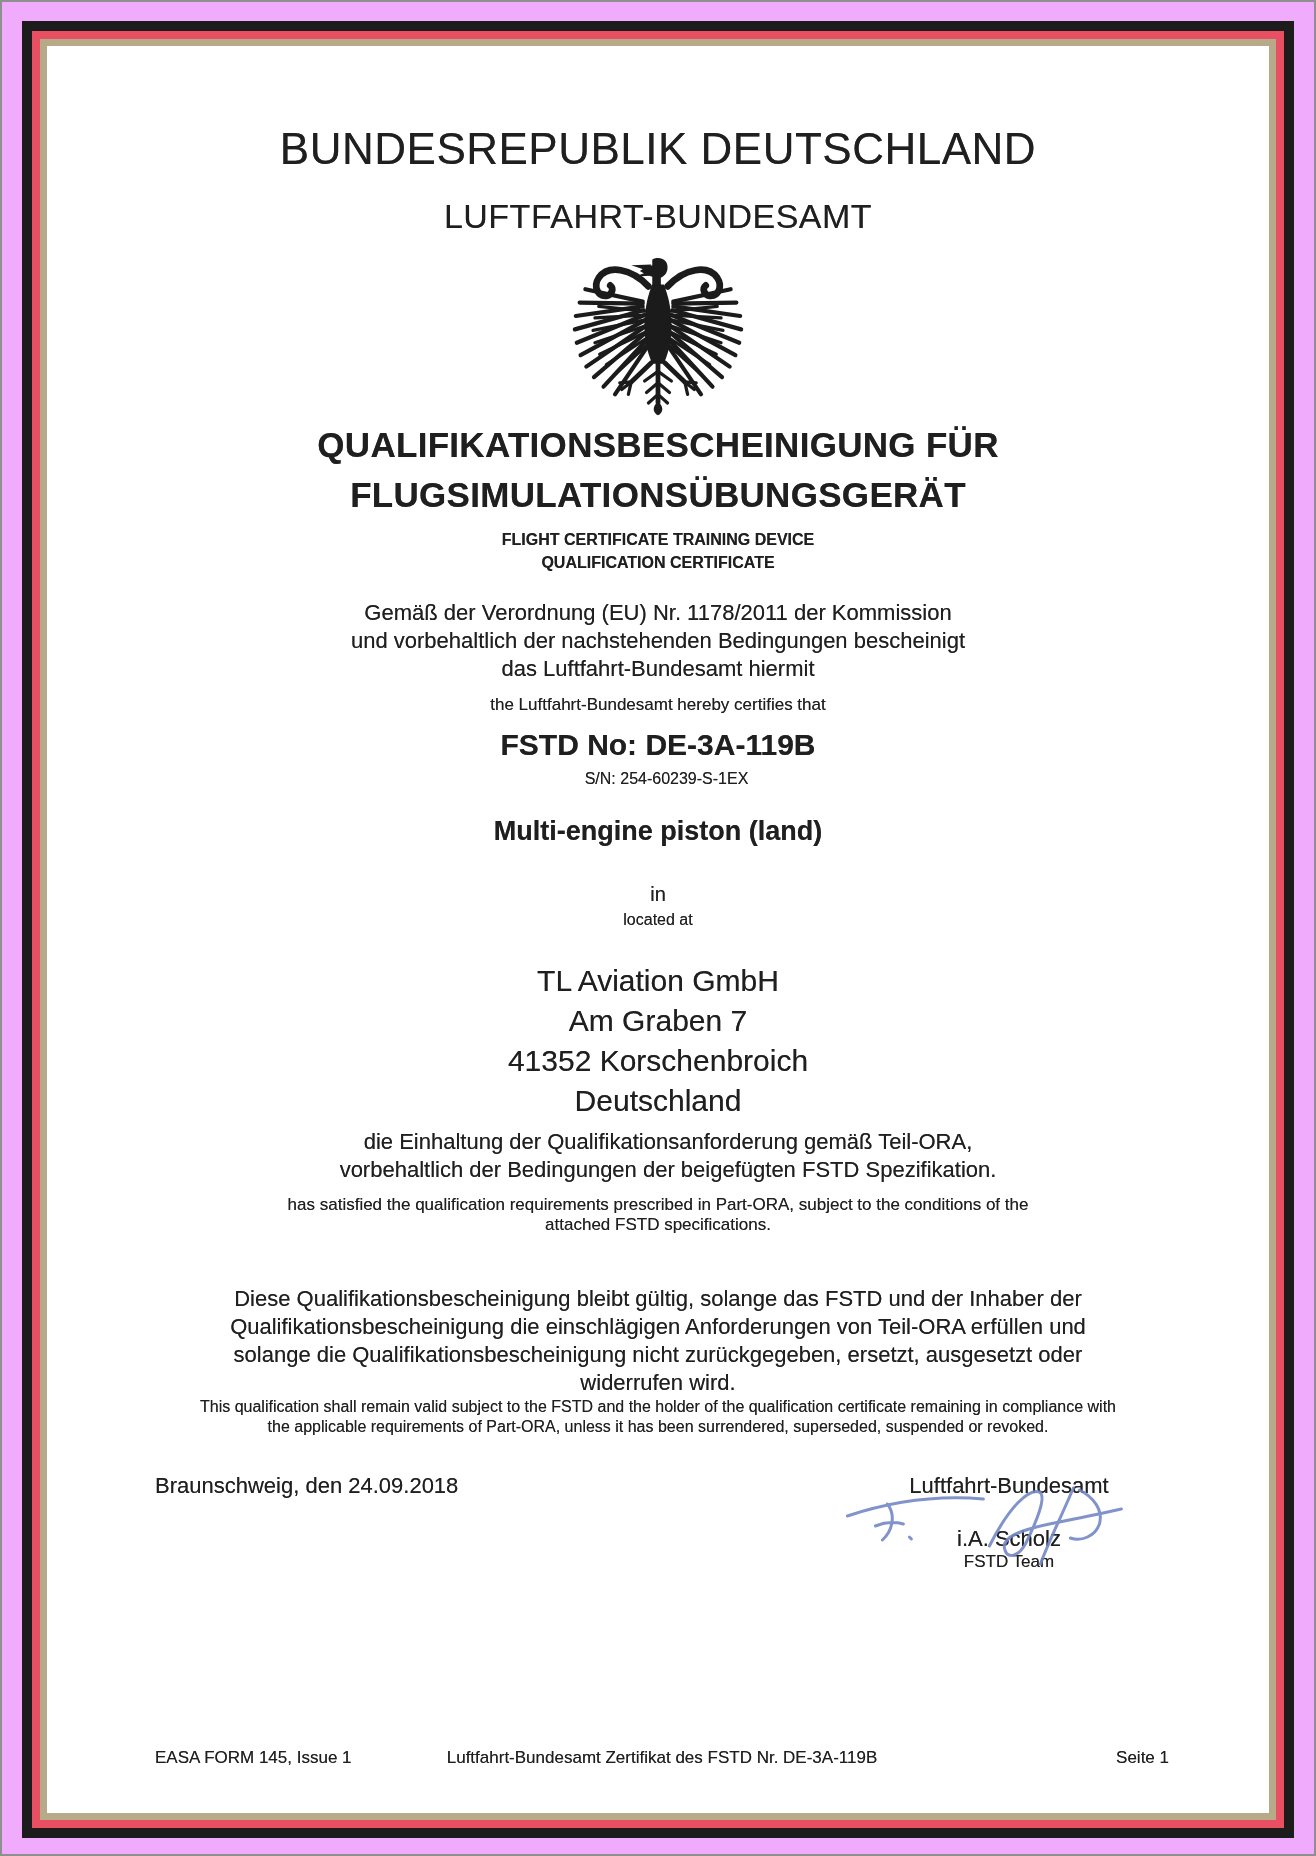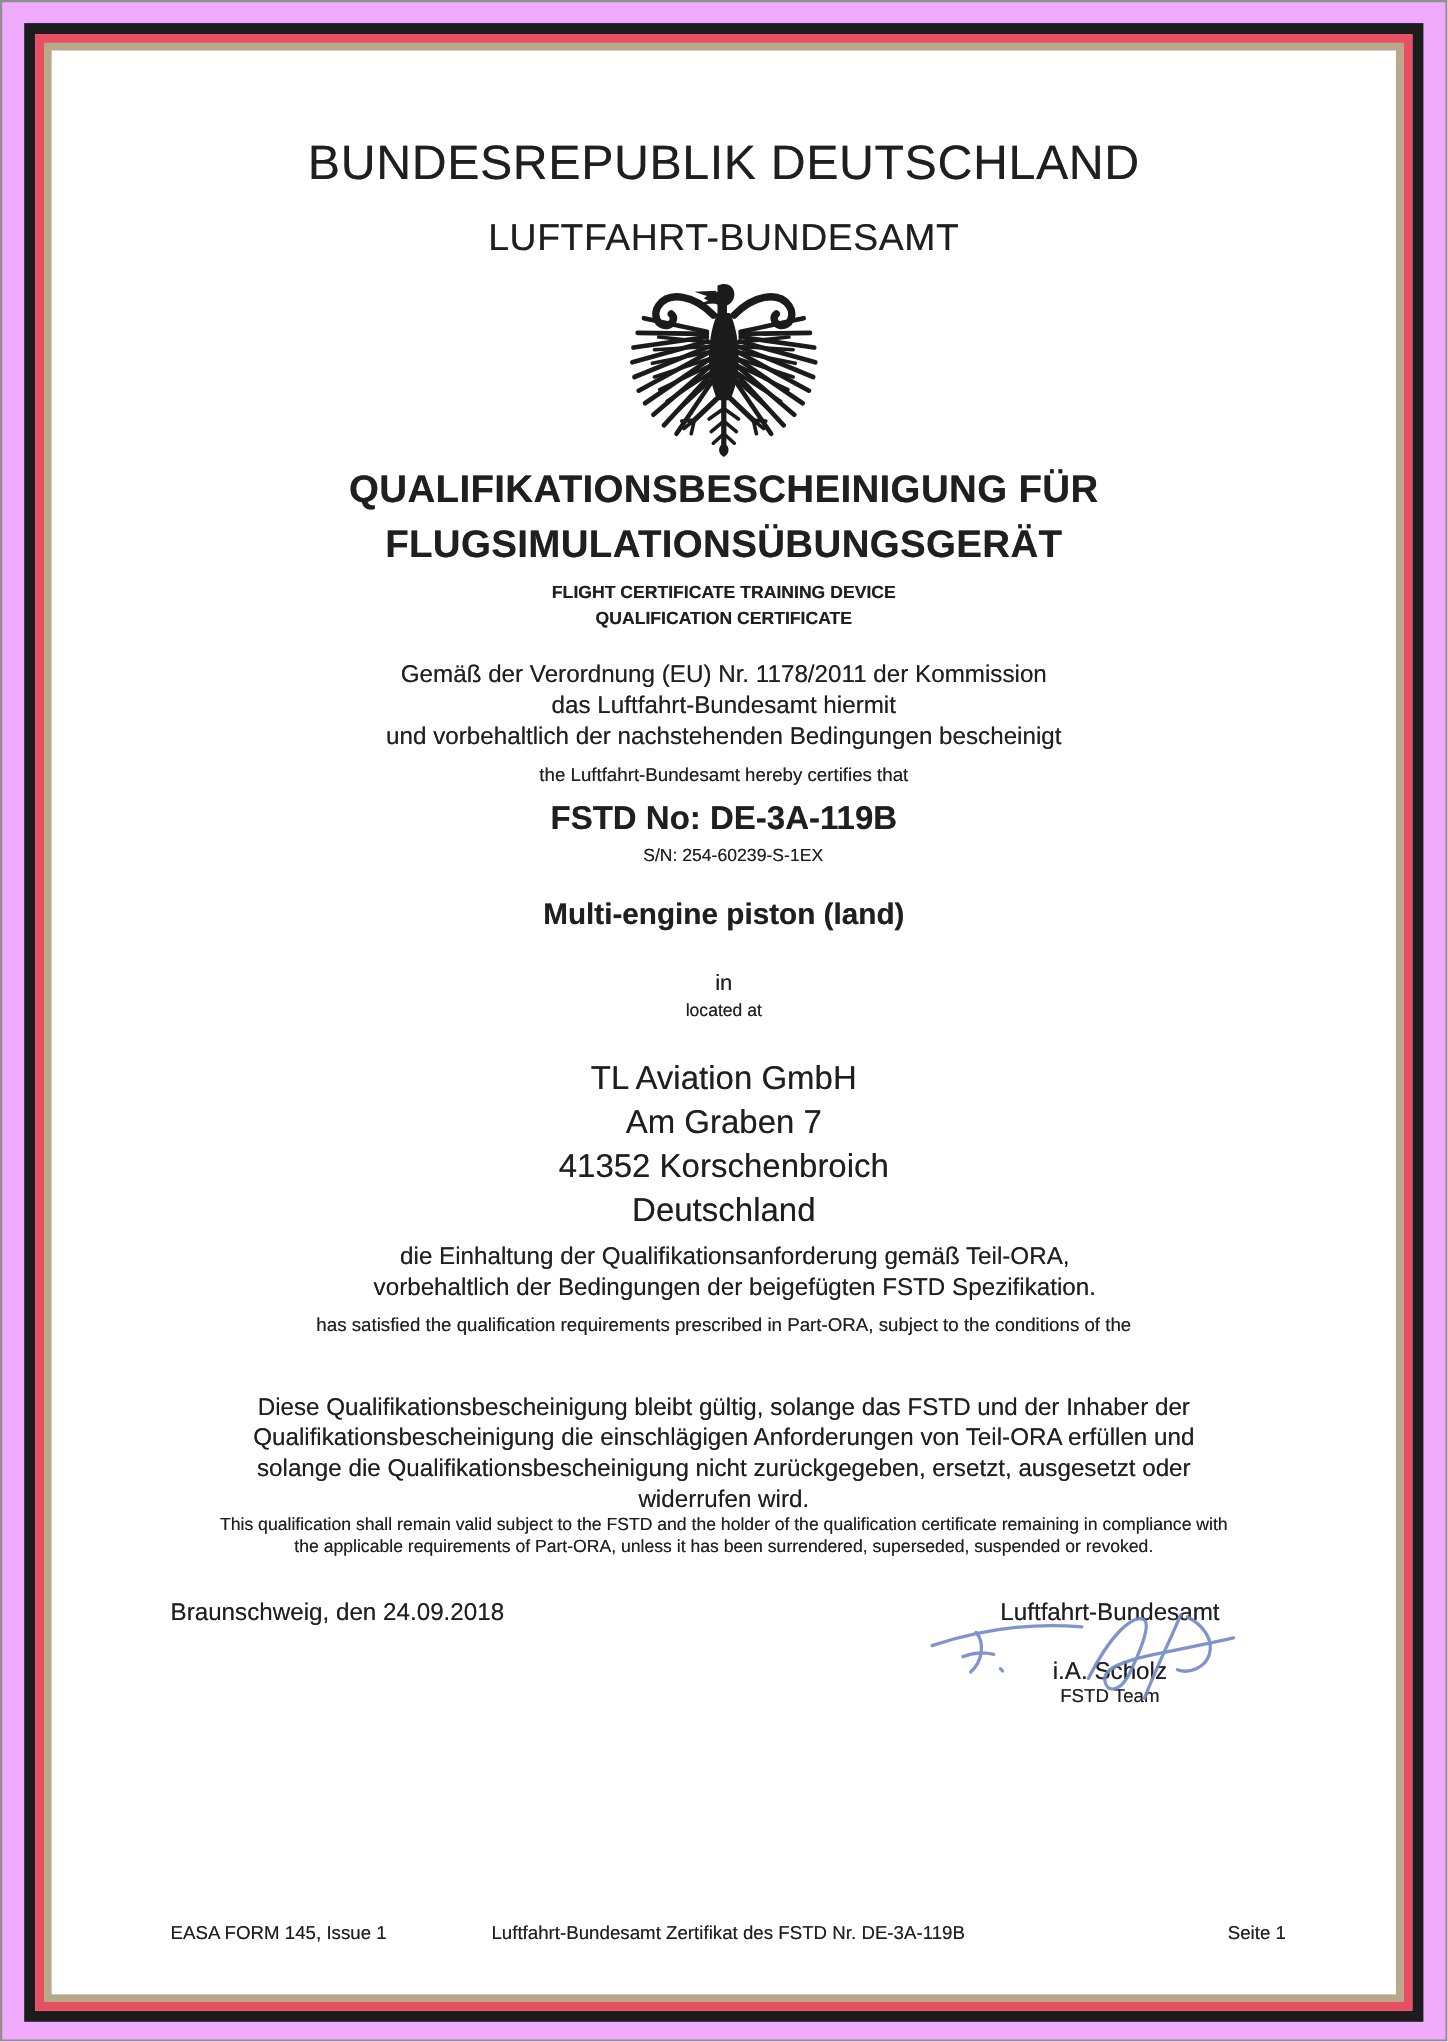--- a/index.html
+++ b/index.html
@@ -144,22 +144,22 @@
             <div class="line">QUALIFIKATIONSBESCHEINIGUNG FÜR</div>
             <div class="line">FLUGSIMULATIONSÜBUNGSGERÄT</div>
           </div>
           <div class="title-en">
             <div class="line">FLIGHT CERTIFICATE TRAINING DEVICE</div>
             <div class="line">QUALIFICATION CERTIFICATE</div>
           </div>
 
           <div class="preamble-de">
             <div class="line">Gemäß der Verordnung (EU) Nr. 1178/2011 der Kommission</div>
+            <div class="line">und vorbehaltlich der nachstehenden Bedingungen bescheinigt</div>
             <div class="line">das Luftfahrt-Bundesamt hiermit</div>
-            <div class="line">und vorbehaltlich der nachstehenden Bedingungen bescheinigt</div>
           </div>
           <div class="preamble-en">
             <div class="line">the Luftfahrt-Bundesamt hereby certifies that</div>
           </div>
 
           <div class="fstd-no">FSTD No: DE-3A-119B</div>
           <div class="serial">S/N: 254-60239-S-1EX</div>
           <div class="device-type">Multi-engine piston (land)</div>
 
           <div class="loc-in">in</div>
@@ -171,20 +171,21 @@
             <div class="line">41352 Korschenbroich</div>
             <div class="line">Deutschland</div>
           </div>
 
           <div class="satisfaction-de">
             <div class="line">die Einhaltung der Qualifikationsanforderung gemäß Teil-ORA,</div>
             <div class="line">vorbehaltlich der Bedingungen der beigefügten FSTD Spezifikation.</div>
           </div>
           <div class="satisfaction-en">
             <div class="line">has satisfied the qualification requirements prescribed in Part-ORA, subject to the conditions of the</div>
+            <div class="line">attached FSTD specifications.</div>
           </div>
 
           <div class="validity-de">
             <div class="line">Diese Qualifikationsbescheinigung bleibt gültig, solange das FSTD und der Inhaber der</div>
             <div class="line">Qualifikationsbescheinigung die einschlägigen Anforderungen von Teil-ORA erfüllen und</div>
             <div class="line">solange die Qualifikationsbescheinigung nicht zurückgegeben, ersetzt, ausgesetzt oder</div>
             <div class="line">widerrufen wird.</div>
           </div>
           <div class="validity-en">
             <div class="line">This qualification shall remain valid subject to the FSTD and the holder of the qualification certificate remaining in compliance with</div>

